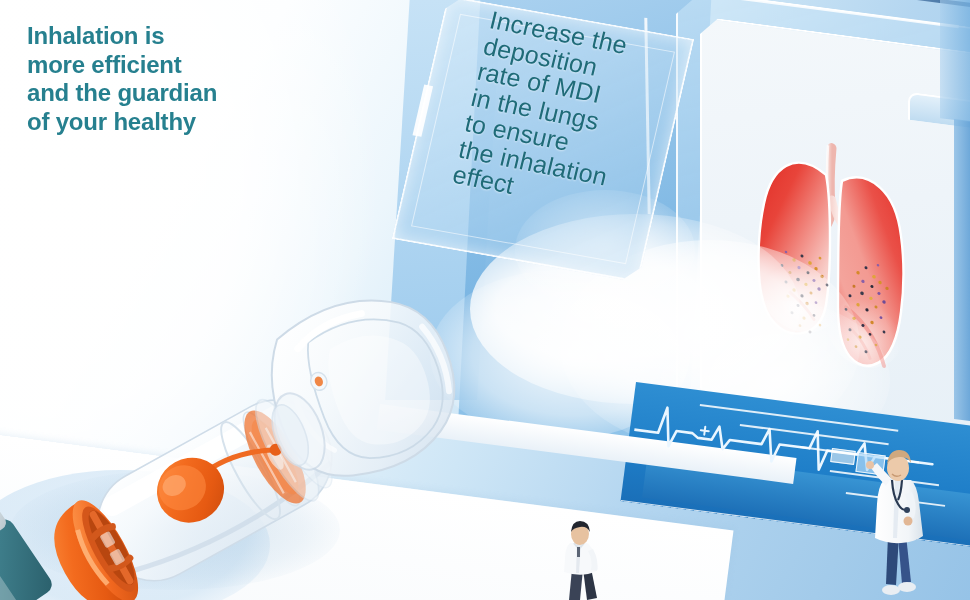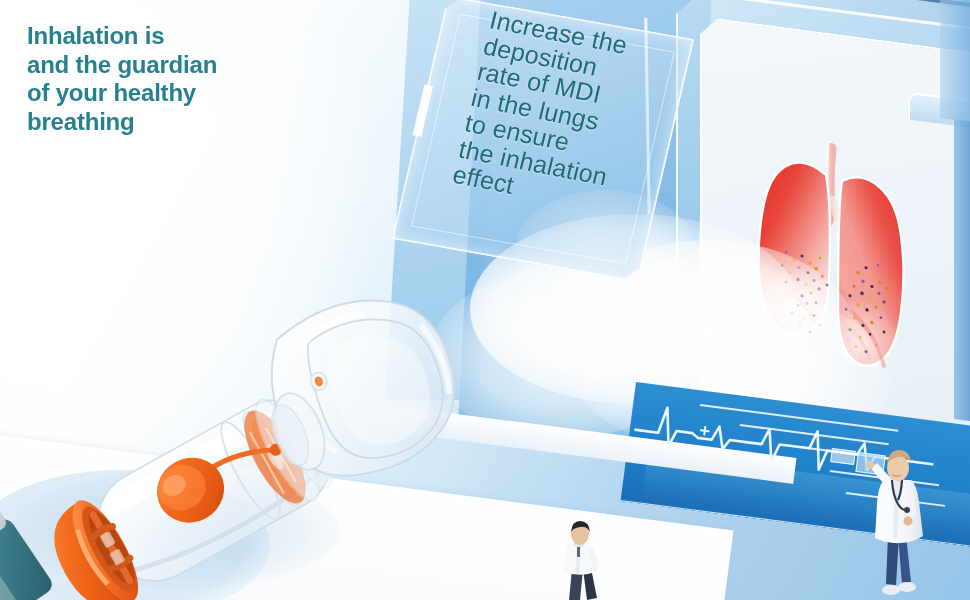--- a/index.html
+++ b/index.html
@@ -375,23 +375,23 @@
     <span class="ln">deposition</span>
     <span class="ln">rate of MDI</span>
     <span class="ln">in the lungs</span>
     <span class="ln">to ensure</span>
     <span class="ln">the inhalation</span>
     <span class="ln">effect</span>
   </div>
 
   <div class="headline">
     <span class="ln">Inhalation is</span>
+    <span class="ln">more efficient</span>
     <span class="ln">and the guardian</span>
     <span class="ln">of your healthy</span>
-    <span class="ln">breathing</span>
   </div>
 
   <div class="bowl"></div>
   <div class="prod-shadow"></div>
 
   <div class="product">
     <svg viewBox="0 0 520 350" xmlns="http://www.w3.org/2000/svg">
       <defs>
         <linearGradient id="clearBody" x1="0.1" y1="0" x2="0.9" y2="1">
           <stop offset="0%" stop-color="#ffffff" stop-opacity=".97"></stop>

